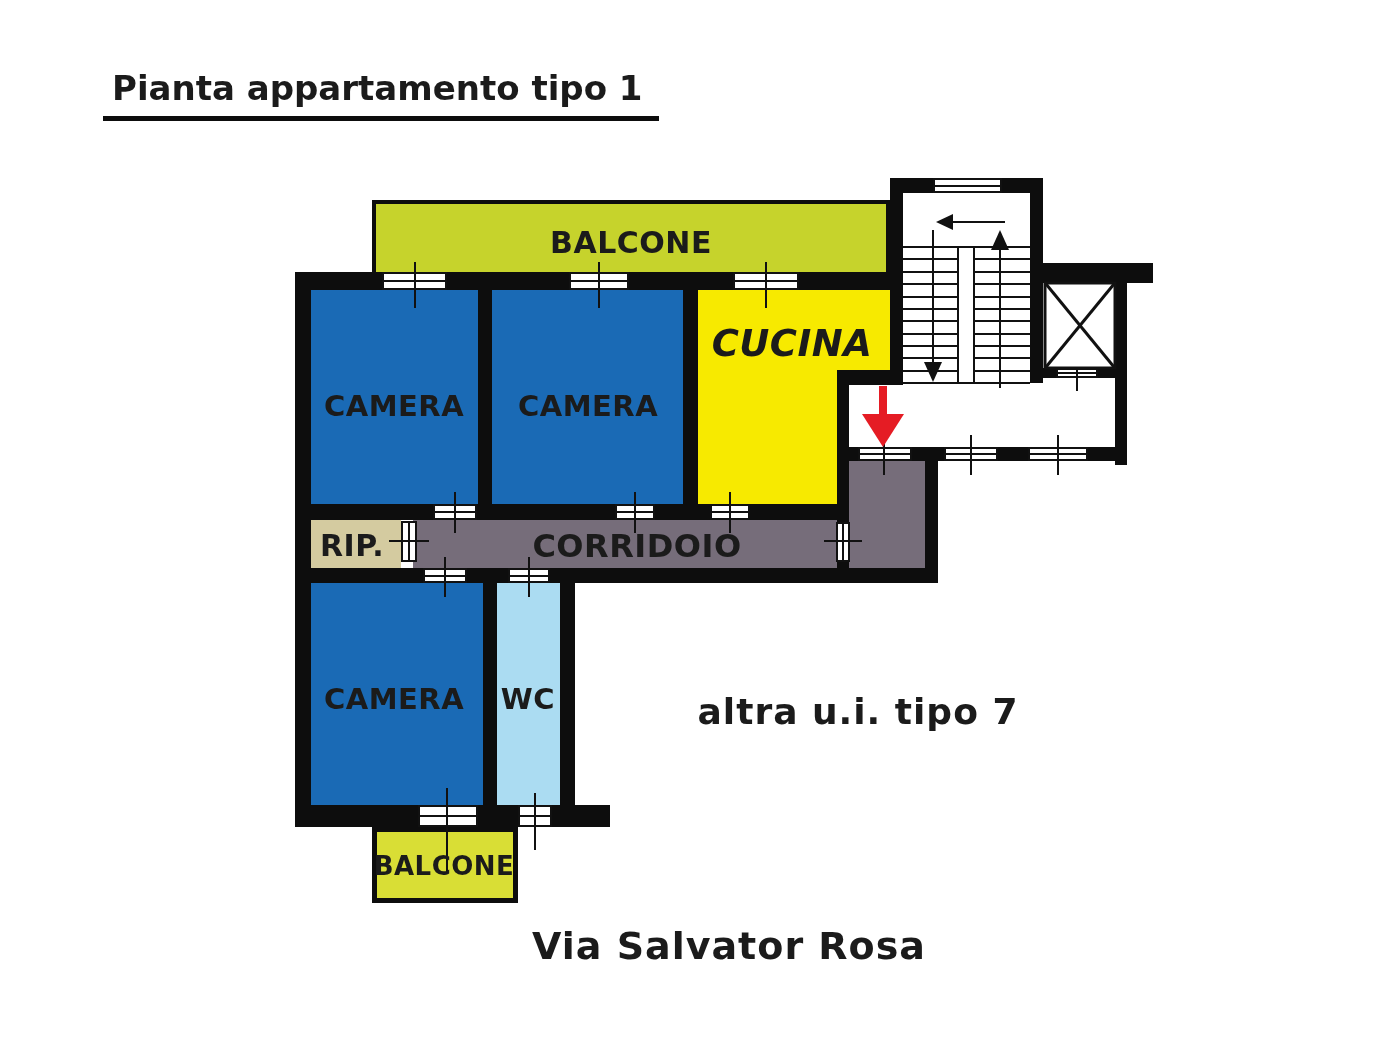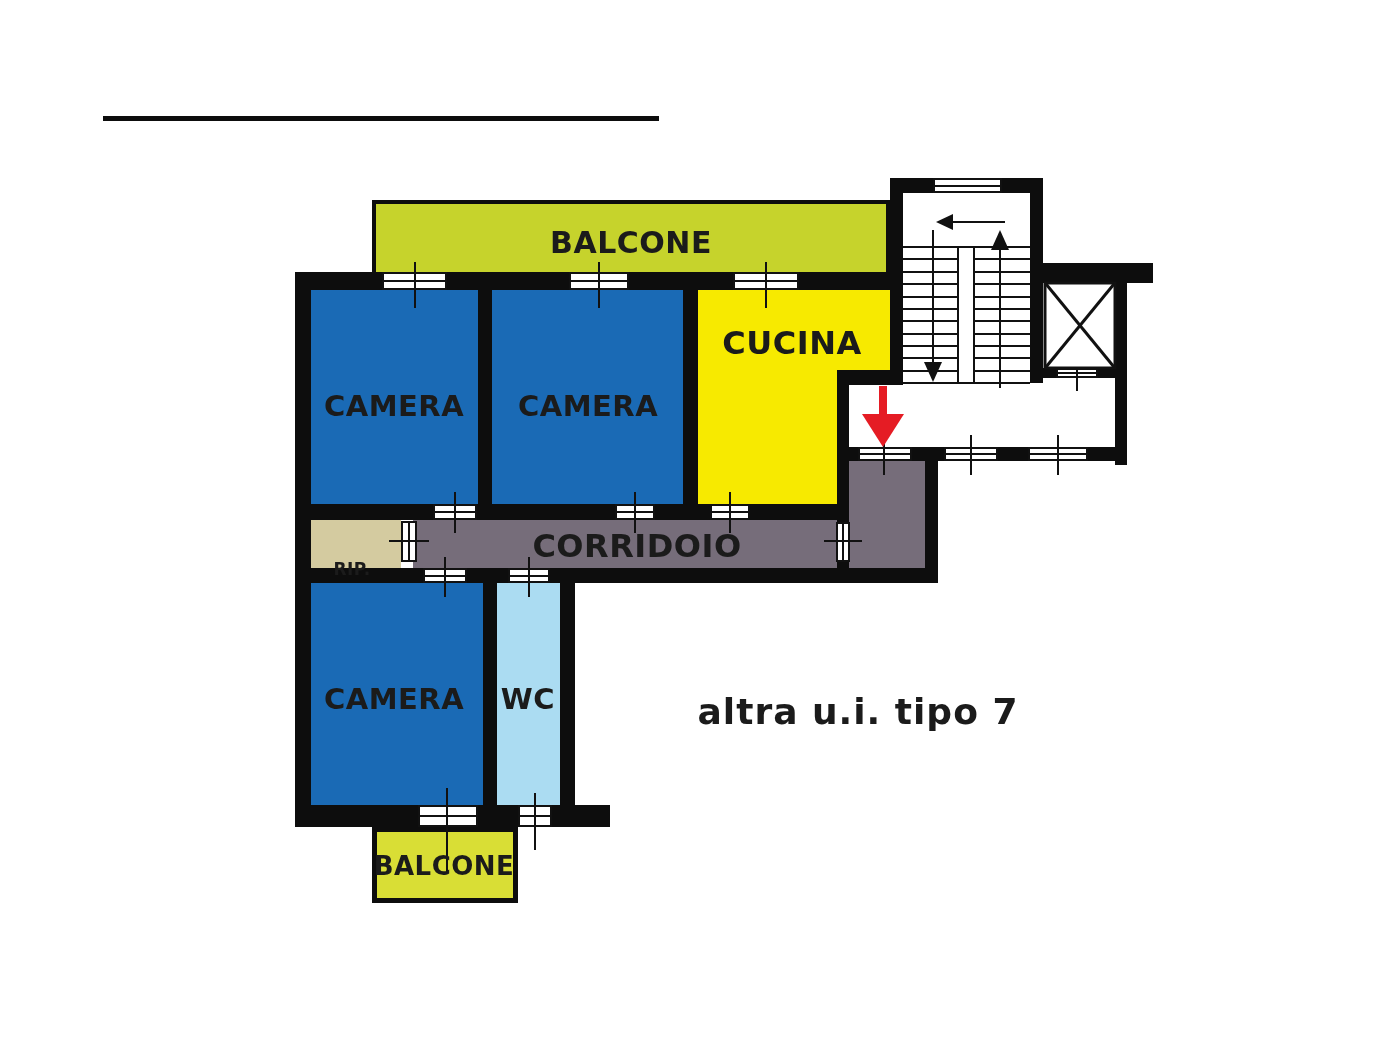--- a/index.html
+++ b/index.html
@@ -31,20 +31,21 @@
     font-weight:bold;color:var(--text-dark);letter-spacing:0.5px;
   }
   .title{position:absolute;font-weight:bold;color:var(--text-dark);white-space:nowrap;}
   svg.overlay{position:absolute;left:0;top:0;pointer-events:none;}
 </style>
 </head>
 <body>
 
 <div class="canvas">
 
+  <div class="title" style="left:112px;top:68px;font-size:34px;">Pianta appartamento tipo 1</div>
   <div class="wall" style="left:103px;top:116px;width:556px;height:5px;"></div>
 
   <div class="room" style="left:372px;top:200px;width:518px;height:73px;background:var(--balcony-green-top);border:4px solid var(--wall-black);border-bottom:none;"></div>
   <div class="room" style="left:372px;top:827px;width:146px;height:76px;background:var(--balcony-green-bottom);border:5px solid var(--wall-black);"></div>
 
   <div class="room" style="left:311px;top:290px;width:167px;height:214px;background:var(--room-blue);"></div>
   <div class="room" style="left:492px;top:290px;width:191px;height:214px;background:var(--room-blue);"></div>
   <div class="room" style="left:698px;top:290px;width:192px;height:80px;background:var(--kitchen-yellow);"></div>
   <div class="room" style="left:698px;top:370px;width:139px;height:136px;background:var(--kitchen-yellow);"></div>
   <div class="room" style="left:311px;top:517px;width:90px;height:53px;background:var(--rip-tan);"></div>
@@ -142,22 +143,23 @@
     </g>
     <g fill="var(--entry-arrow-red)">
       <rect x="879" y="386" width="8" height="34"></rect>
       <polygon points="883,447 862,414 904,414"></polygon>
     </g>
   </svg>
 
   <div class="lbl" style="left:631px;top:242px;font-size:30px;">BALCONE</div>
   <div class="lbl" style="left:394px;top:406px;font-size:29px;">CAMERA</div>
   <div class="lbl" style="left:588px;top:406px;font-size:29px;">CAMERA</div>
-  <div class="lbl" style="left:792px;top:343px;font-size:32px;">CUCINA</div>
-  <div class="lbl" style="left:352px;top:545px;font-size:17px;margin-top:24px;">RIP.</div>
+  <div class="lbl" style="left:792px;top:343px;font-size:37px;font-style:italic;">CUCINA</div>
+  <div class="lbl" style="left:352px;top:545px;font-size:30px;">RIP.</div>
   <div class="lbl" style="left:637px;top:546px;font-size:32px;">CORRIDOIO</div>
   <div class="lbl" style="left:394px;top:699px;font-size:29px;">CAMERA</div>
   <div class="lbl" style="left:528px;top:699px;font-size:29px;">WC</div>
   <div class="lbl" style="left:444px;top:866px;font-size:26px;">BALCONE</div>
 
   <div class="lbl" style="left:858px;top:711px;font-size:36px;letter-spacing:1px;">altra u.i. tipo 7</div>
+  <div class="lbl" style="left:729px;top:946px;font-size:38px;letter-spacing:1px;">Via Salvator Rosa</div>
 
 </div>
 
 </body></html>

